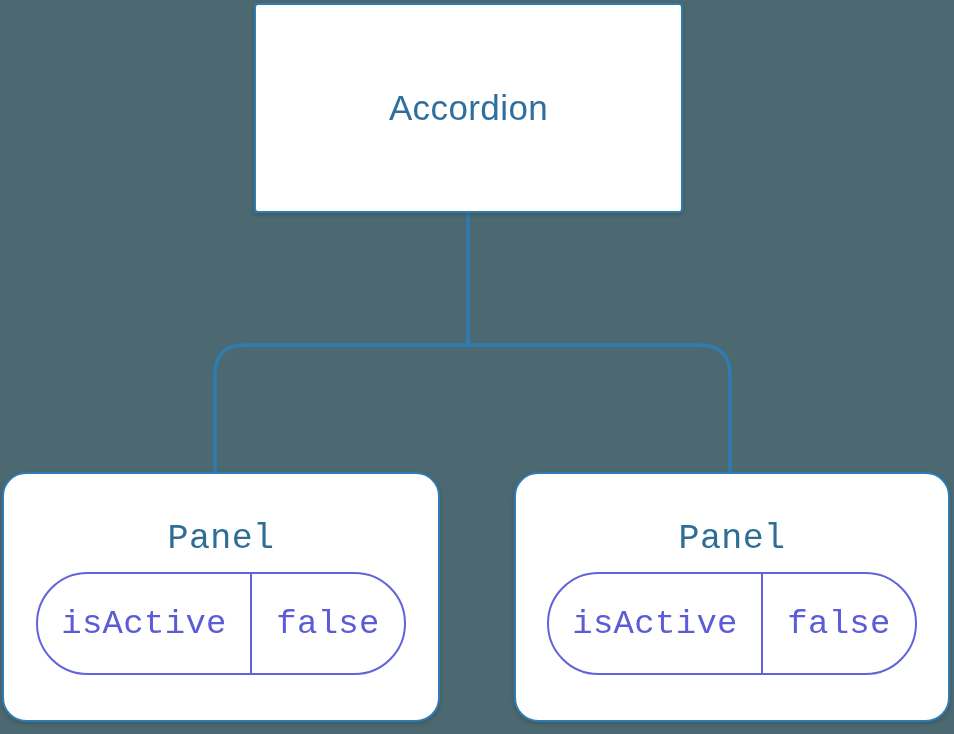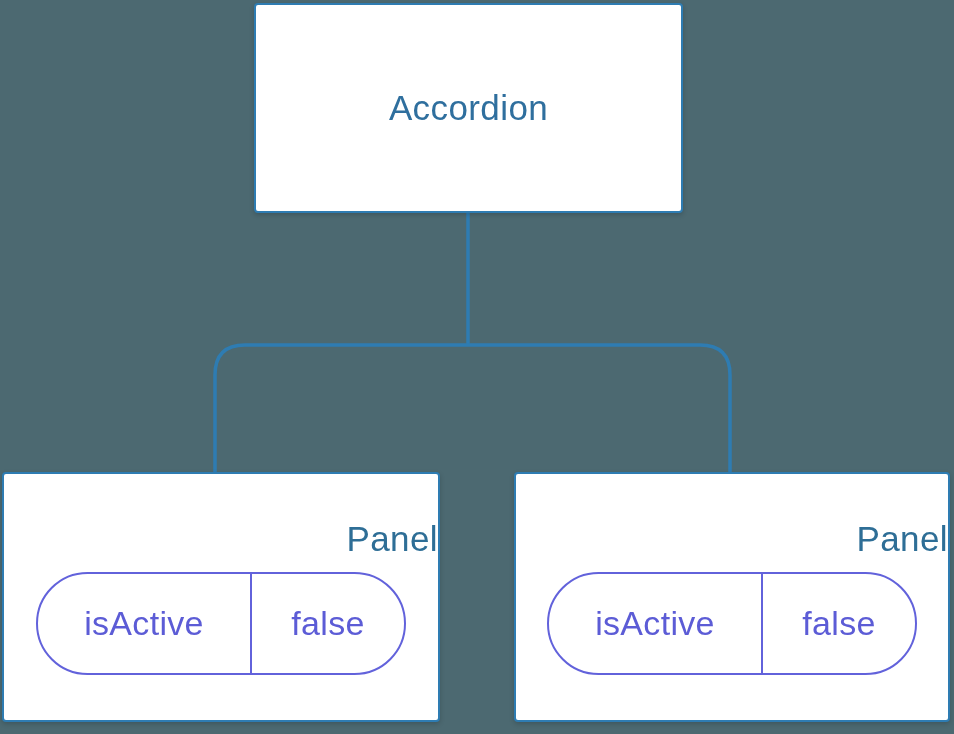--- a/index.html
+++ b/index.html
@@ -38,22 +38,23 @@
   }
   .accordion-node .node-label {
     color: var(--root_text, #2F6F9E);
     font-size: 35px;
     font-weight: 500;
     letter-spacing: 0.4px;
   }
   .panel-node {
     top: 472px;
     width: 438px; height: 250px;
-    border-radius: 4px;
-    text-align: right;
+    border-radius: 24px;
+    text-align: center;
+    font-family: Liberation Mono, monospace;
   }
   .panel-node.left { left: 2px; }
   .panel-node.right { left: 514px; width: 436px; }
   .panel-title {
     margin-top: 42px;
     line-height: 46px;
     font-size: 35px;
     font-weight: 500;
     letter-spacing: 0.4px;
     color: var(--panel_text, #2E6E96);

